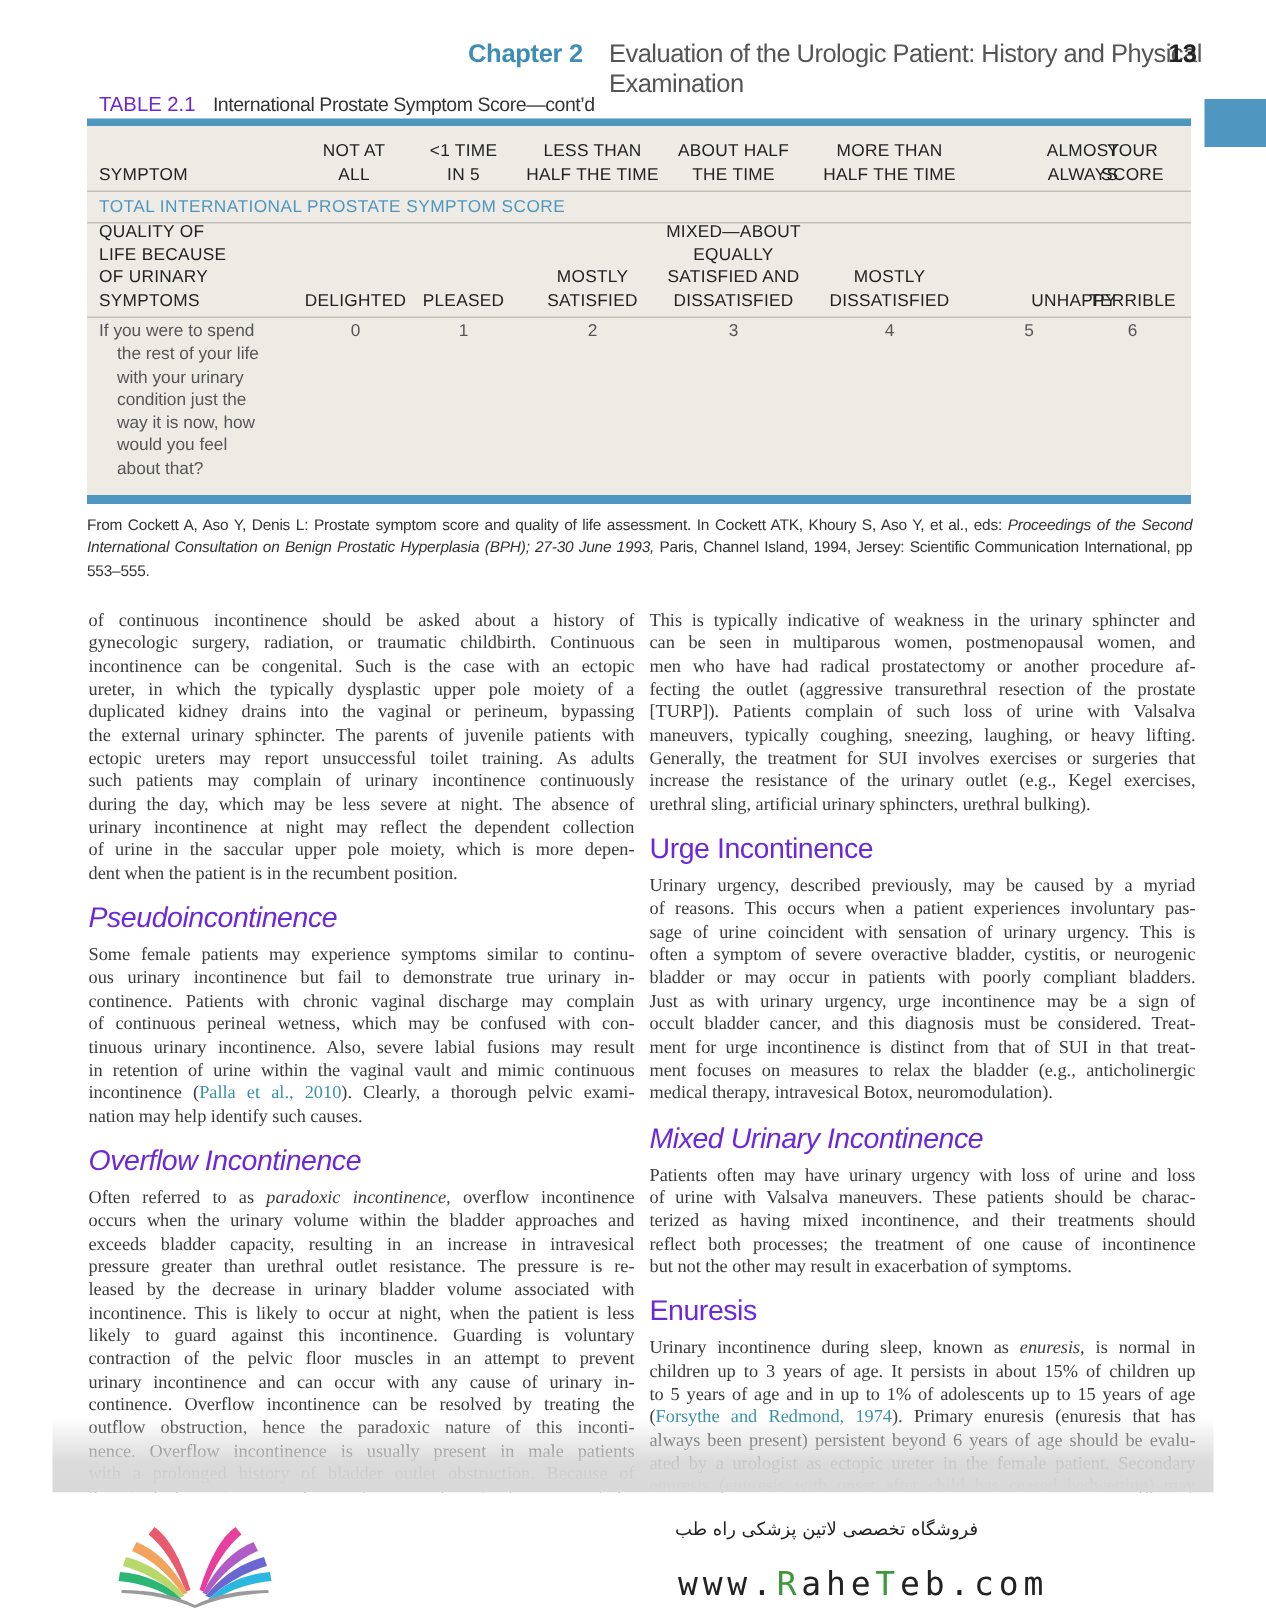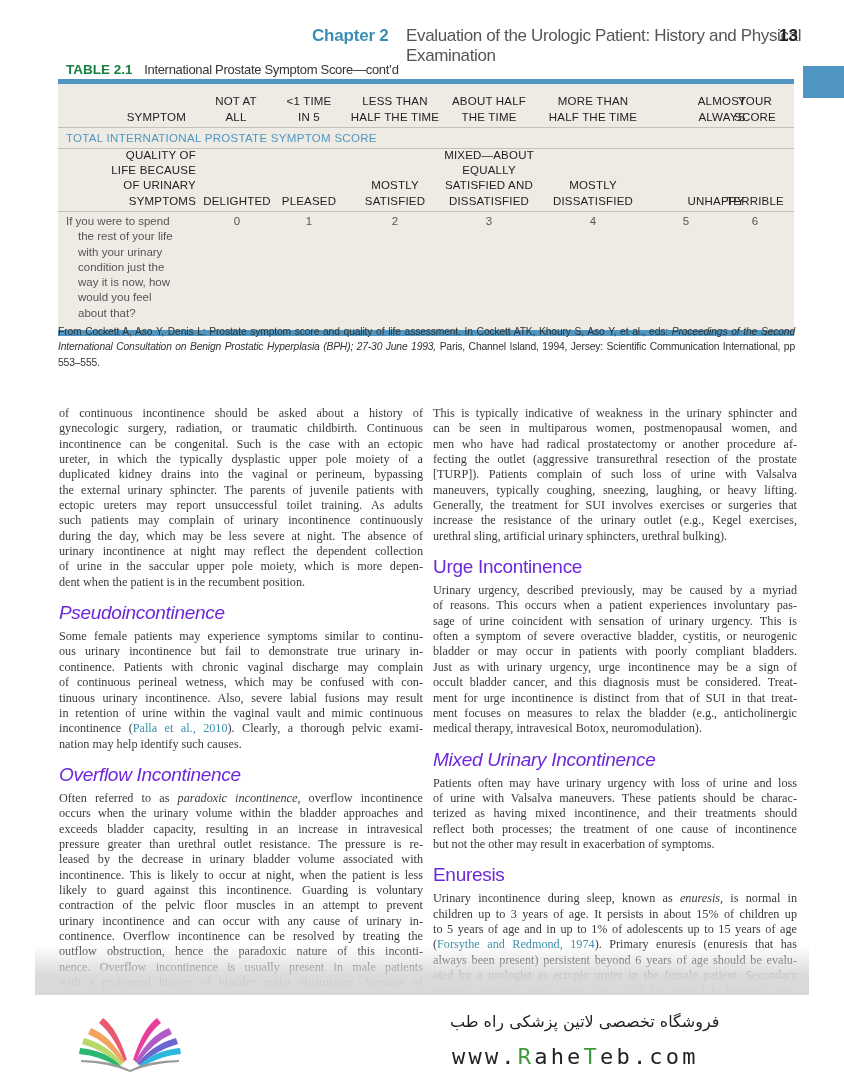--- a/index.html
+++ b/index.html
@@ -12,44 +12,44 @@
     font-family: "Liberation Sans", sans-serif; font-size: 17px;
   }
   .running-head .chap { position: absolute; left: 312px; color: #3d8db5; font-weight: bold; letter-spacing: -0.2px; }
   .running-head .title { position: absolute; left: 382px; color: #555; letter-spacing: -0.35px; margin-left: 24px; }
   .running-head .pnum { position: absolute; left: 779px; color: #222; font-weight: bold; }
   .thumb-tab { position: absolute; left: 803px; top: 66px; width: 41px; height: 32px; background: #4f97c1; }
 
   .table-caption {
     position: absolute; left: 66px; top: 62px; font-family: "Liberation Sans", sans-serif; font-size: 13px; color: #333;
   }
-  .table-caption .lab { color: #15803d; font-weight: bold; margin-right: 8px; font-size: 13.5px; }
+  .table-caption .lab { color: #6d28d9; font-weight: normal; margin-right: 8px; font-size: 13.5px; }
   .table-caption .ttl { letter-spacing: -0.3px; }
 
   .tbl {
     position: absolute; left: 58px; top: 79px; width: 736px; height: 246px;
     background: #eeebe5; border-top: 5px solid #4f97c1; border-bottom: 6px solid #4f97c1;
     font-family: "Liberation Sans", sans-serif; font-size: 11.5px; color: #222;
   }
   .row { position: absolute; left: 0; width: 736px; }
   .hdr1 { top: 0; height: 43px; border-bottom: 1.5px solid #c4c1ba; }
   .hdr2 { top: 44px; height: 20px; border-bottom: 1px solid #c4c1ba; }
   .hdr3 { top: 65px; height: 62px; border-bottom: 1.5px solid #c4c1ba; }
   .body-row { top: 128px; height: 112px; }
   .cell { position: absolute; text-align: center; line-height: 15.3px; letter-spacing: 0.2px; }
   .hdr1 .cell, .hdr3 .cell { bottom: 2px; }
-  .cell.left { text-align: right; }
+  .cell.left { text-align: left; }
   .hdr2 .sect { position: absolute; left: 8px; top: 4px; color: #4f97c1; letter-spacing: 0.3px; }
   .body-row .cell { top: 2px; color: #555; letter-spacing: 0; }
   .body-row .q { left: 8px; width: 120px; text-align: left; font-size: 11.5px; }
   .body-row .q .l { display: block; }
   .body-row .q .ind { padding-left: 12px; }
 
   .source-note {
-    position: absolute; left: 58px; top: 324px; width: 737px;
+    position: absolute; left: 58px; top: 343px; width: 737px;
     font-family: "Liberation Sans", sans-serif; font-size: 10.3px; line-height: 15.3px; color: #333;
     text-align: justify; letter-spacing: -0.15px;
   }
   .source-note i { font-style: italic; }
 
   .col { position: absolute; top: 406px; width: 364px; font-size: 12.2px; line-height: 15.35px; color: #3a3a3a; }
   .col.left { left: 59px; }
   .col.right { left: 433px; }
   .col p { margin: 0; text-align: justify; hyphens: manual; }
   .col .line { display: block; text-align: justify; text-align-last: justify; white-space: nowrap; height: 15.35px; overflow: hidden; }
@@ -62,21 +62,21 @@
   .col h3.sp1 { margin-top: 14px; margin-bottom: 7px; }
   .link { color: #3a90a8; }
 
   .fade {
     position: absolute; left: 35px; top: 945px; width: 774px; height: 50px;
     background: linear-gradient(to bottom, rgba(230,230,230,0) 0%, rgba(215,215,215,0.9) 60%, #d9d9d9 100%);
     pointer-events: none;
   }
   .watermark { position: absolute; left: 0; top: 995px; width: 844px; height: 85px; background: #fff; }
   .wm-logo { position: absolute; left: 75px; top: 1010px; width: 110px; height: 62px; }
-  .wm-fa { position: absolute; left: 450px; top: 1012px; font-family: "DejaVu Sans", sans-serif; font-size: 16px; color: #222; direction: rtl; }
+  .wm-fa { position: absolute; left: 450px; top: 1012px; font-family: "DejaVu Sans", sans-serif; font-size: 12px; color: #222; direction: rtl; }
   .wm-url { position: absolute; left: 452px; top: 1044px; font-family: "DejaVu Sans Mono", monospace; font-size: 22px; letter-spacing: 3.2px; color: #222; }
   .wm-url .g { color: #3d9a3a; }
 </style>
 </head>
 <body>
 
 <div class="running-head">
   <span class="chap">Chapter 2</span>
   <span class="title">Evaluation of the Urologic Patient: History and Physical Examination</span>
   <span class="pnum">13</span>

